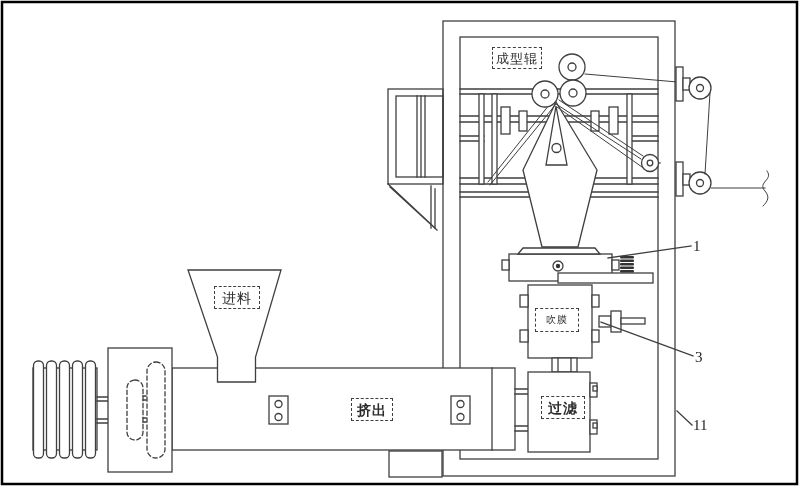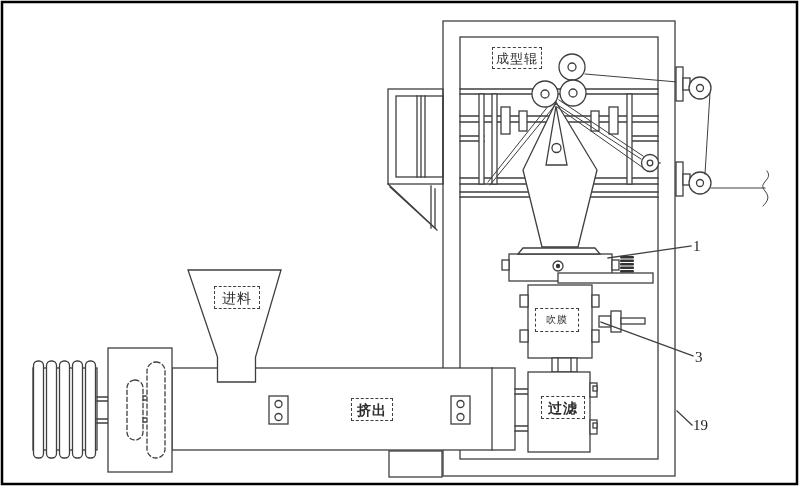--- a/index.html
+++ b/index.html
@@ -199,14 +199,14 @@
   <div class="lbl" style="left:535px;top:308px;width:42px;height:22px;font-size:10px;">
       <span>吹膜</span>
     </div>
 
   <div class="lbl" style="left:541px;top:396px;width:42px;height:21px;font-size:14px;font-weight:bold;">
       <span>过滤</span>
     </div>
 
   <div class="num" style="left:693px;top:239px;">1</div>
   <div class="num" style="left:695px;top:350px;">3</div>
-  <div class="num" style="left:693px;top:418px;">19</div>
+  <div class="num" style="left:693px;top:418px;">11</div>
 </div>
 
 </body></html>

